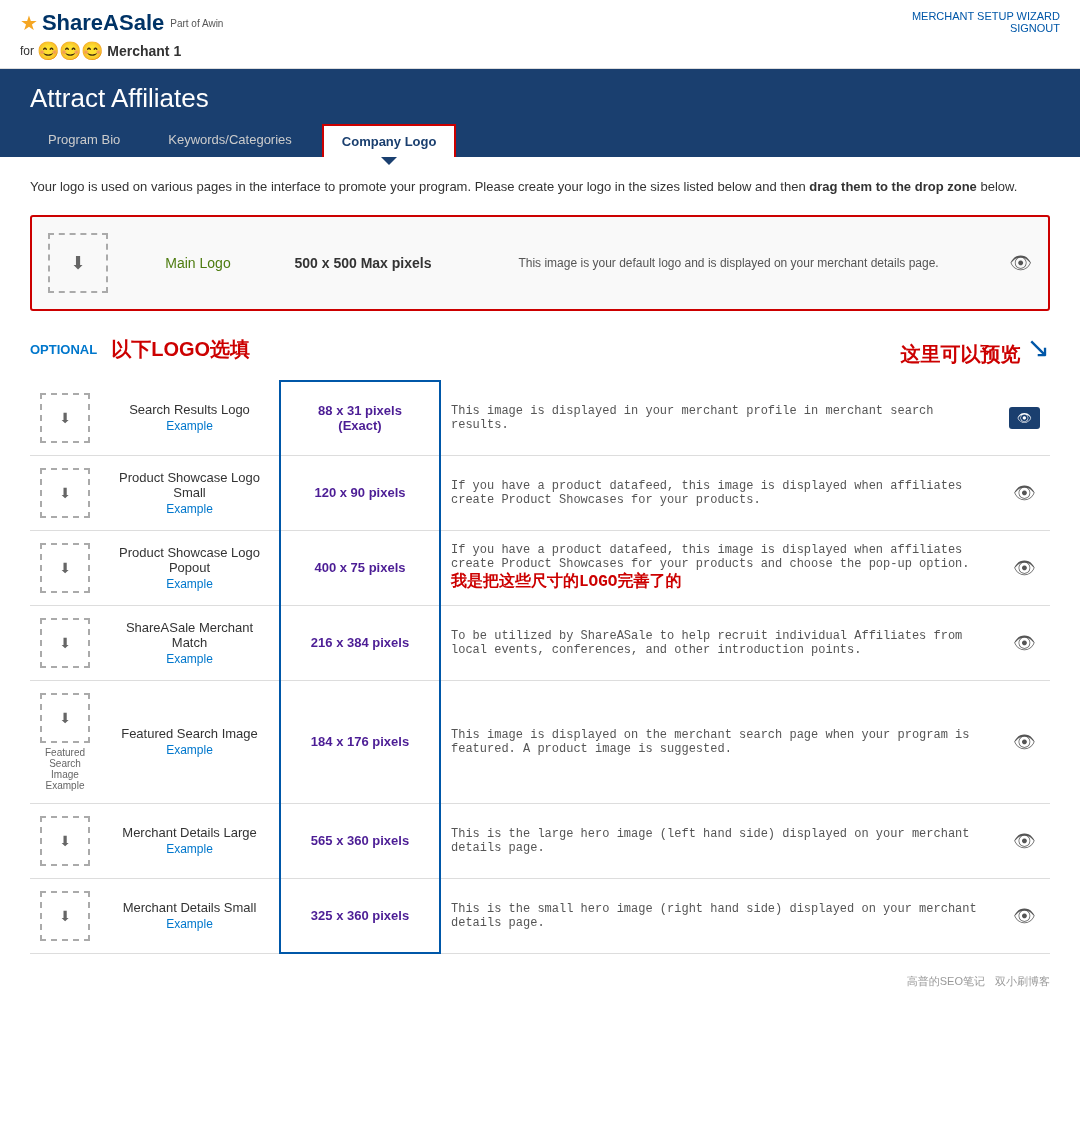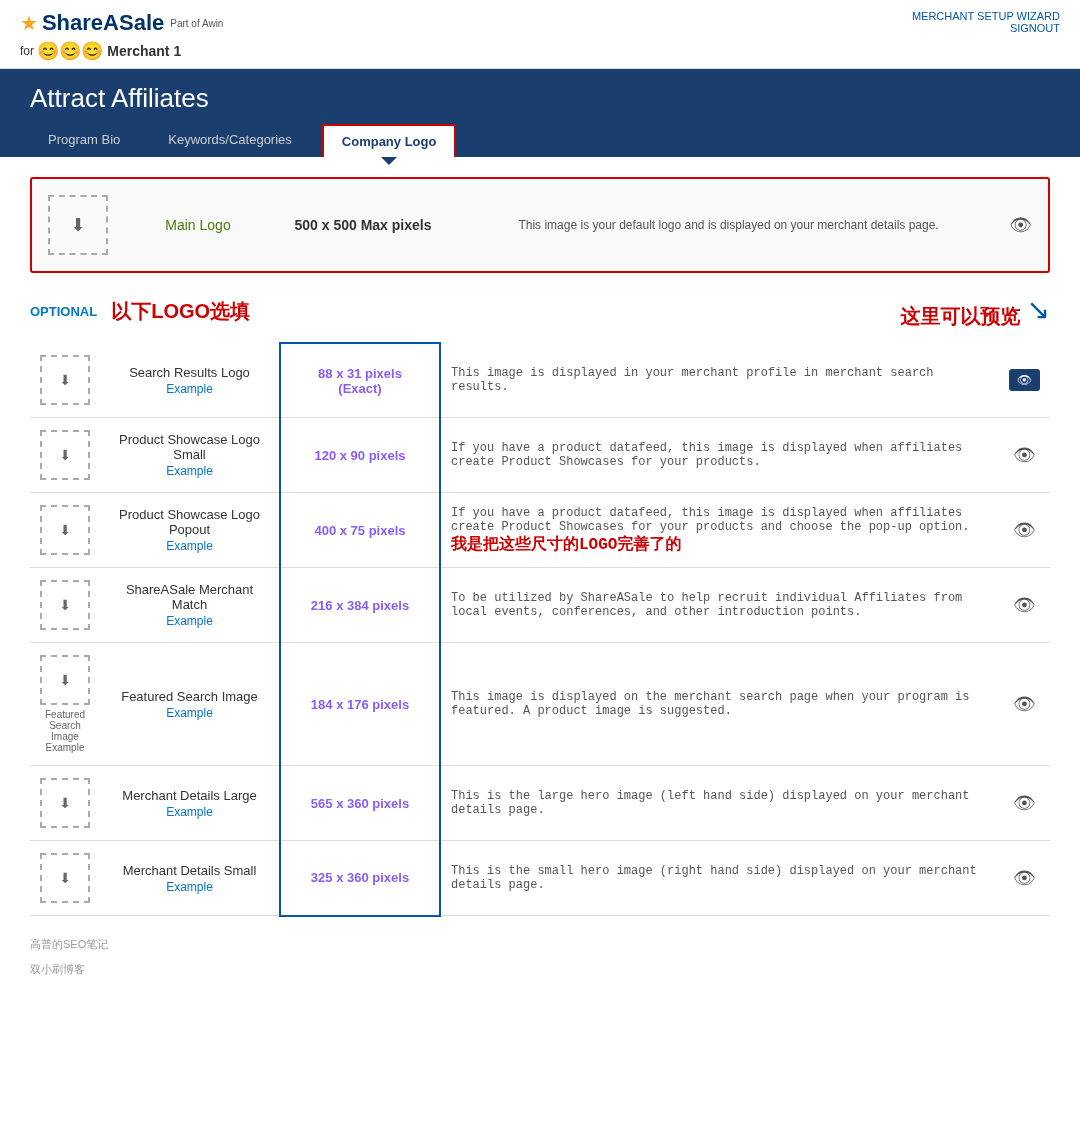--- a/index.html
+++ b/index.html
@@ -120,21 +120,21 @@
       font-size: 14px;
     }
     .label-cell { width: 180px; text-align: center; }
     .row-label { font-size: 13px; color: #333; }
     .row-example { color: #0077cc; font-size: 12px; cursor: pointer; text-decoration: none; display: block; margin-top: 2px; }
     .size-cell {
       width: 160px;
       text-align: center;
       font-weight: bold;
       font-size: 13px;
-      color: #8b5cf6;
+      color: #4c1d95;
       border-left: 2px solid #0057a8;
       border-right: 2px solid #0057a8;
     }
     .size-cell.top-bordered { border-top: 2px solid #0057a8; }
     .size-cell.bottom-bordered { border-bottom: 2px solid #0057a8; }
     .desc-cell { font-size: 12px; color: #555; padding-left: 16px; font-family: Liberation Mono, monospace; }
     .preview-cell { width: 50px; text-align: center; }
     .preview-btn {
       background: #1a3f6f;
       color: #fff;
@@ -172,20 +172,23 @@
   <div class="banner-title">Attract Affiliates</div>
   <div class="banner-tabs">
     <a class="banner-tab" href="#">Program Bio</a>
     <a class="banner-tab" href="#">Keywords/Categories</a>
     <a class="banner-tab active" href="#">Company Logo</a>
   </div>
 </div>
 
 <div class="main-content">
 
+  <p class="intro-text">
+    <span>Your logo is used on various pages in the interface to promote your program. Please create your logo in the sizes listed below and then </span><strong>drag them to the drop zone</strong><span> below.</span>
+  </p>
 
   <div class="main-logo-box">
     <div class="drop-zone">
       <span>⬇</span>
     </div>
     <div class="logo-label">Main Logo</div>
     <div class="logo-size">500 x 500 Max pixels</div>
     <div class="logo-desc">This image is your default logo and is displayed on your merchant details page.</div>
     <div class="preview-icon">👁</div>
   </div>
@@ -308,18 +311,18 @@
         <td class="size-cell bottom-bordered">325 x 360 pixels</td>
         <td class="desc-cell">This is the small hero image (right hand side) displayed on your merchant details page.</td>
         <td class="preview-cell">
           <span class="preview-ico">👁</span>
         </td>
       </tr>
 
     </tbody>
   </table>
 
-  <div style="display:flex;justify-content:flex-end;margin-top:20px;gap:10px;flex-direction:column;">
+  <div style="display:flex;justify-content:flex-end;margin-top:20px;gap:10px;">
     <span style="font-size:11px;color:#999;">高普的SEO笔记</span>
     <span style="font-size:11px;color:#999;">双小刷博客</span>
   </div>
 
 </div>
 
 </body></html>

